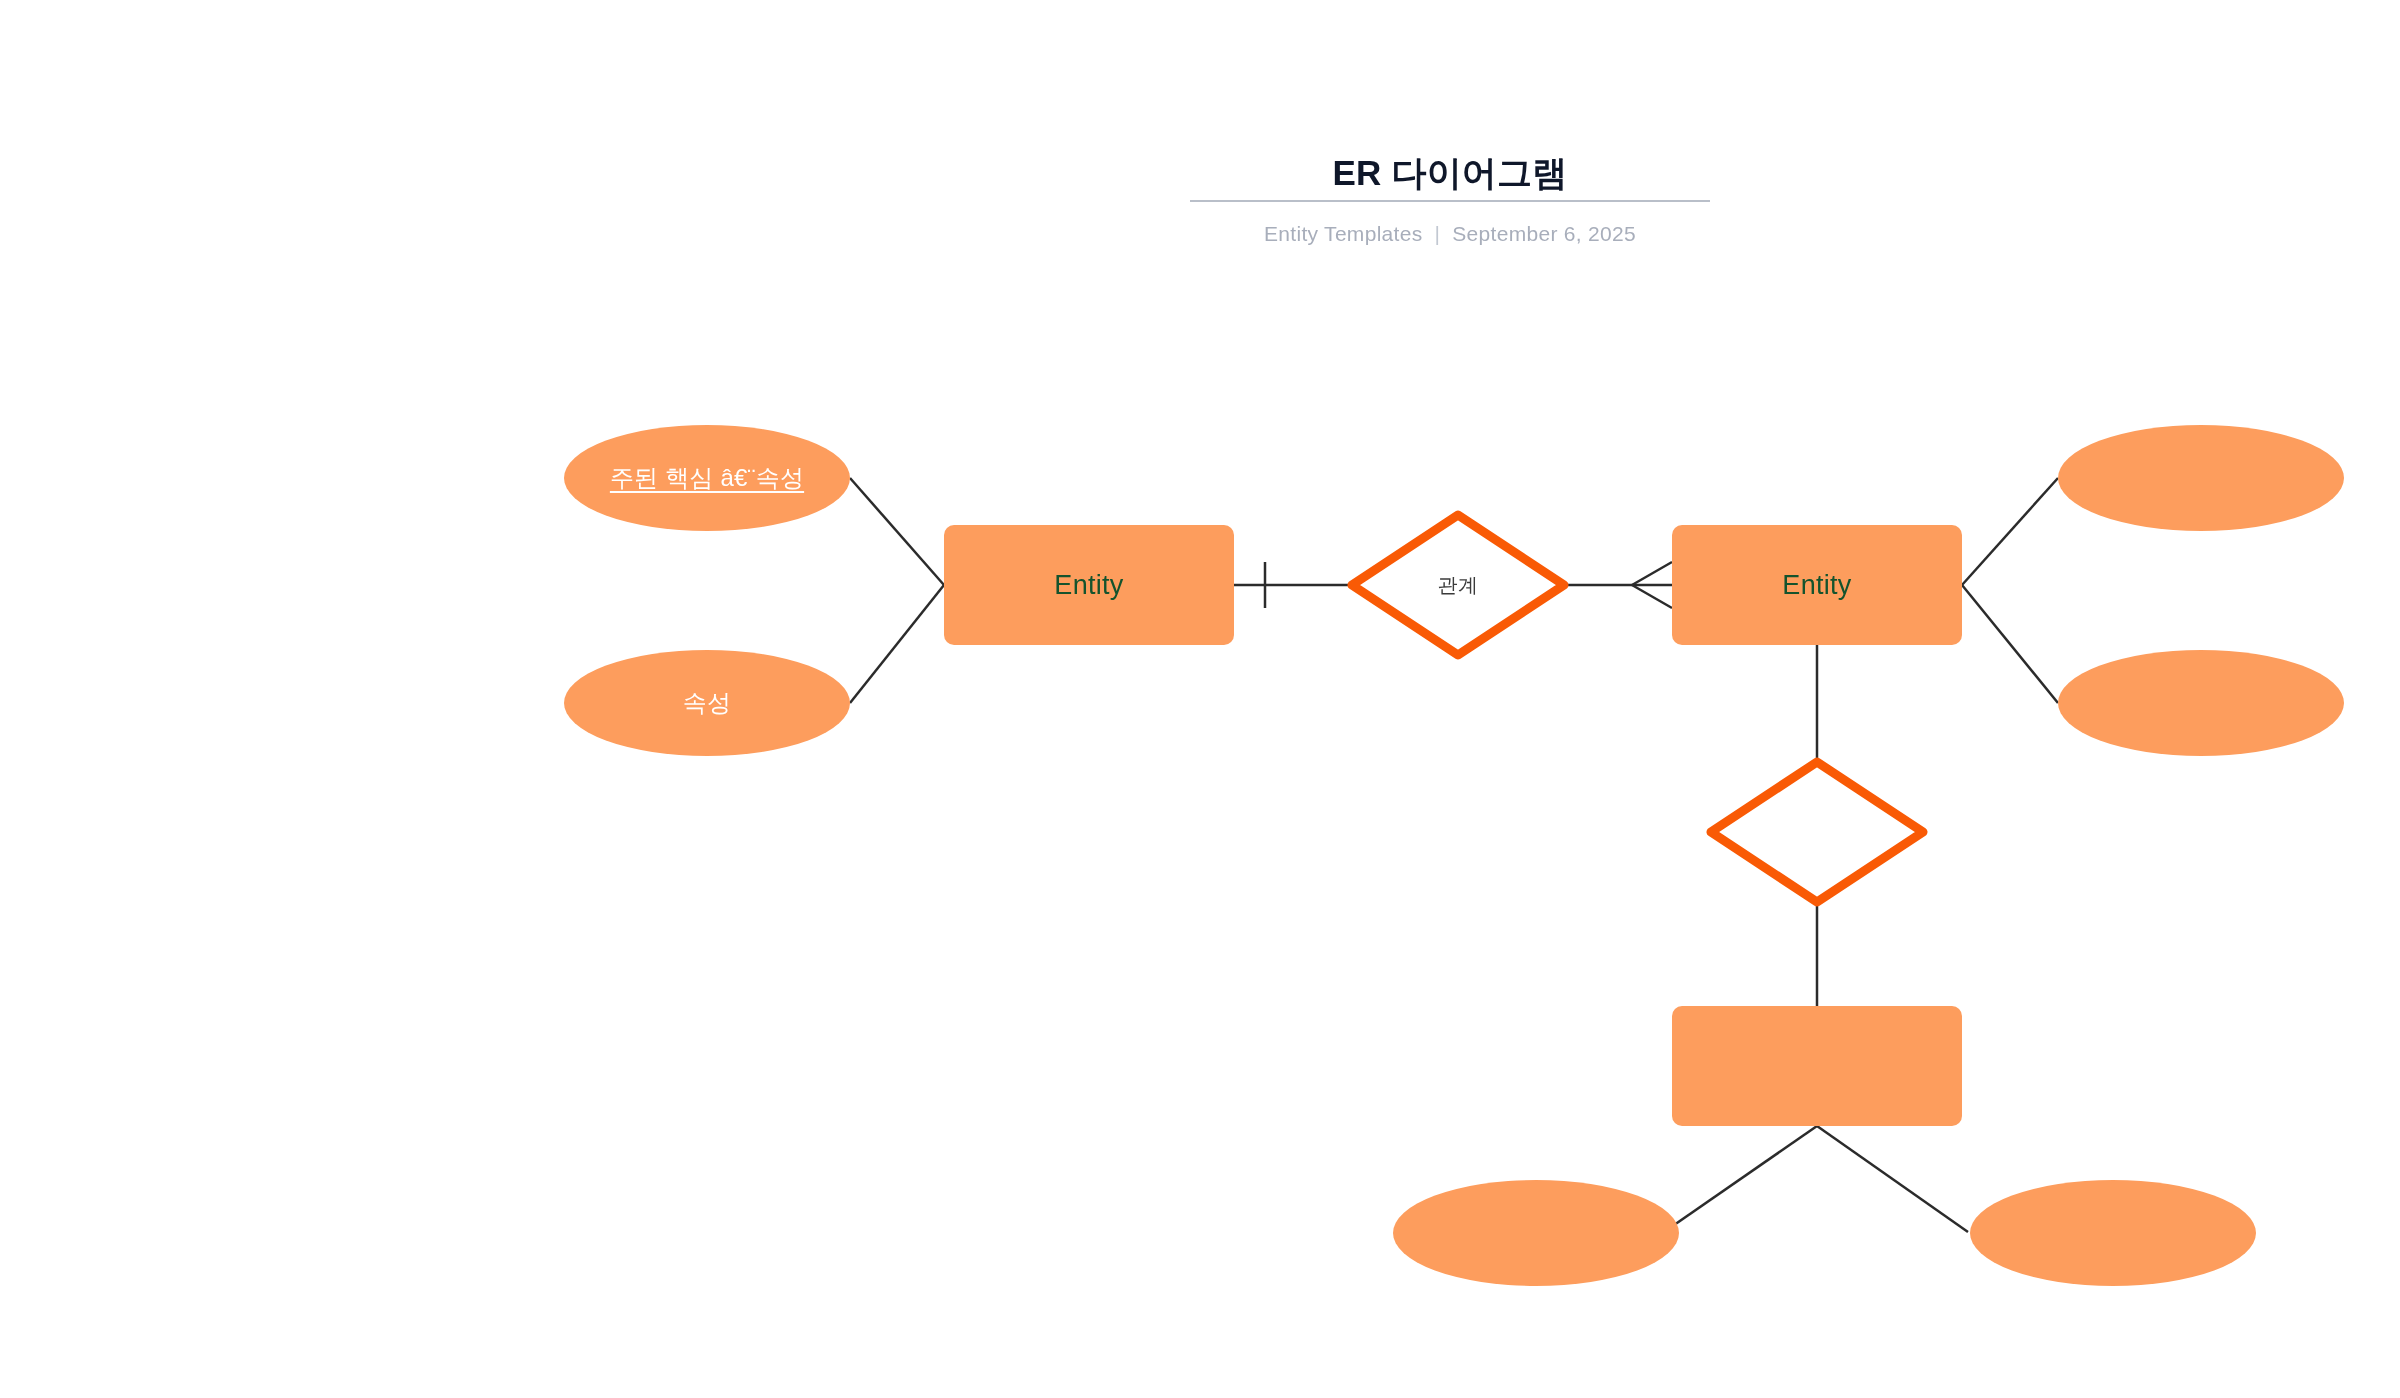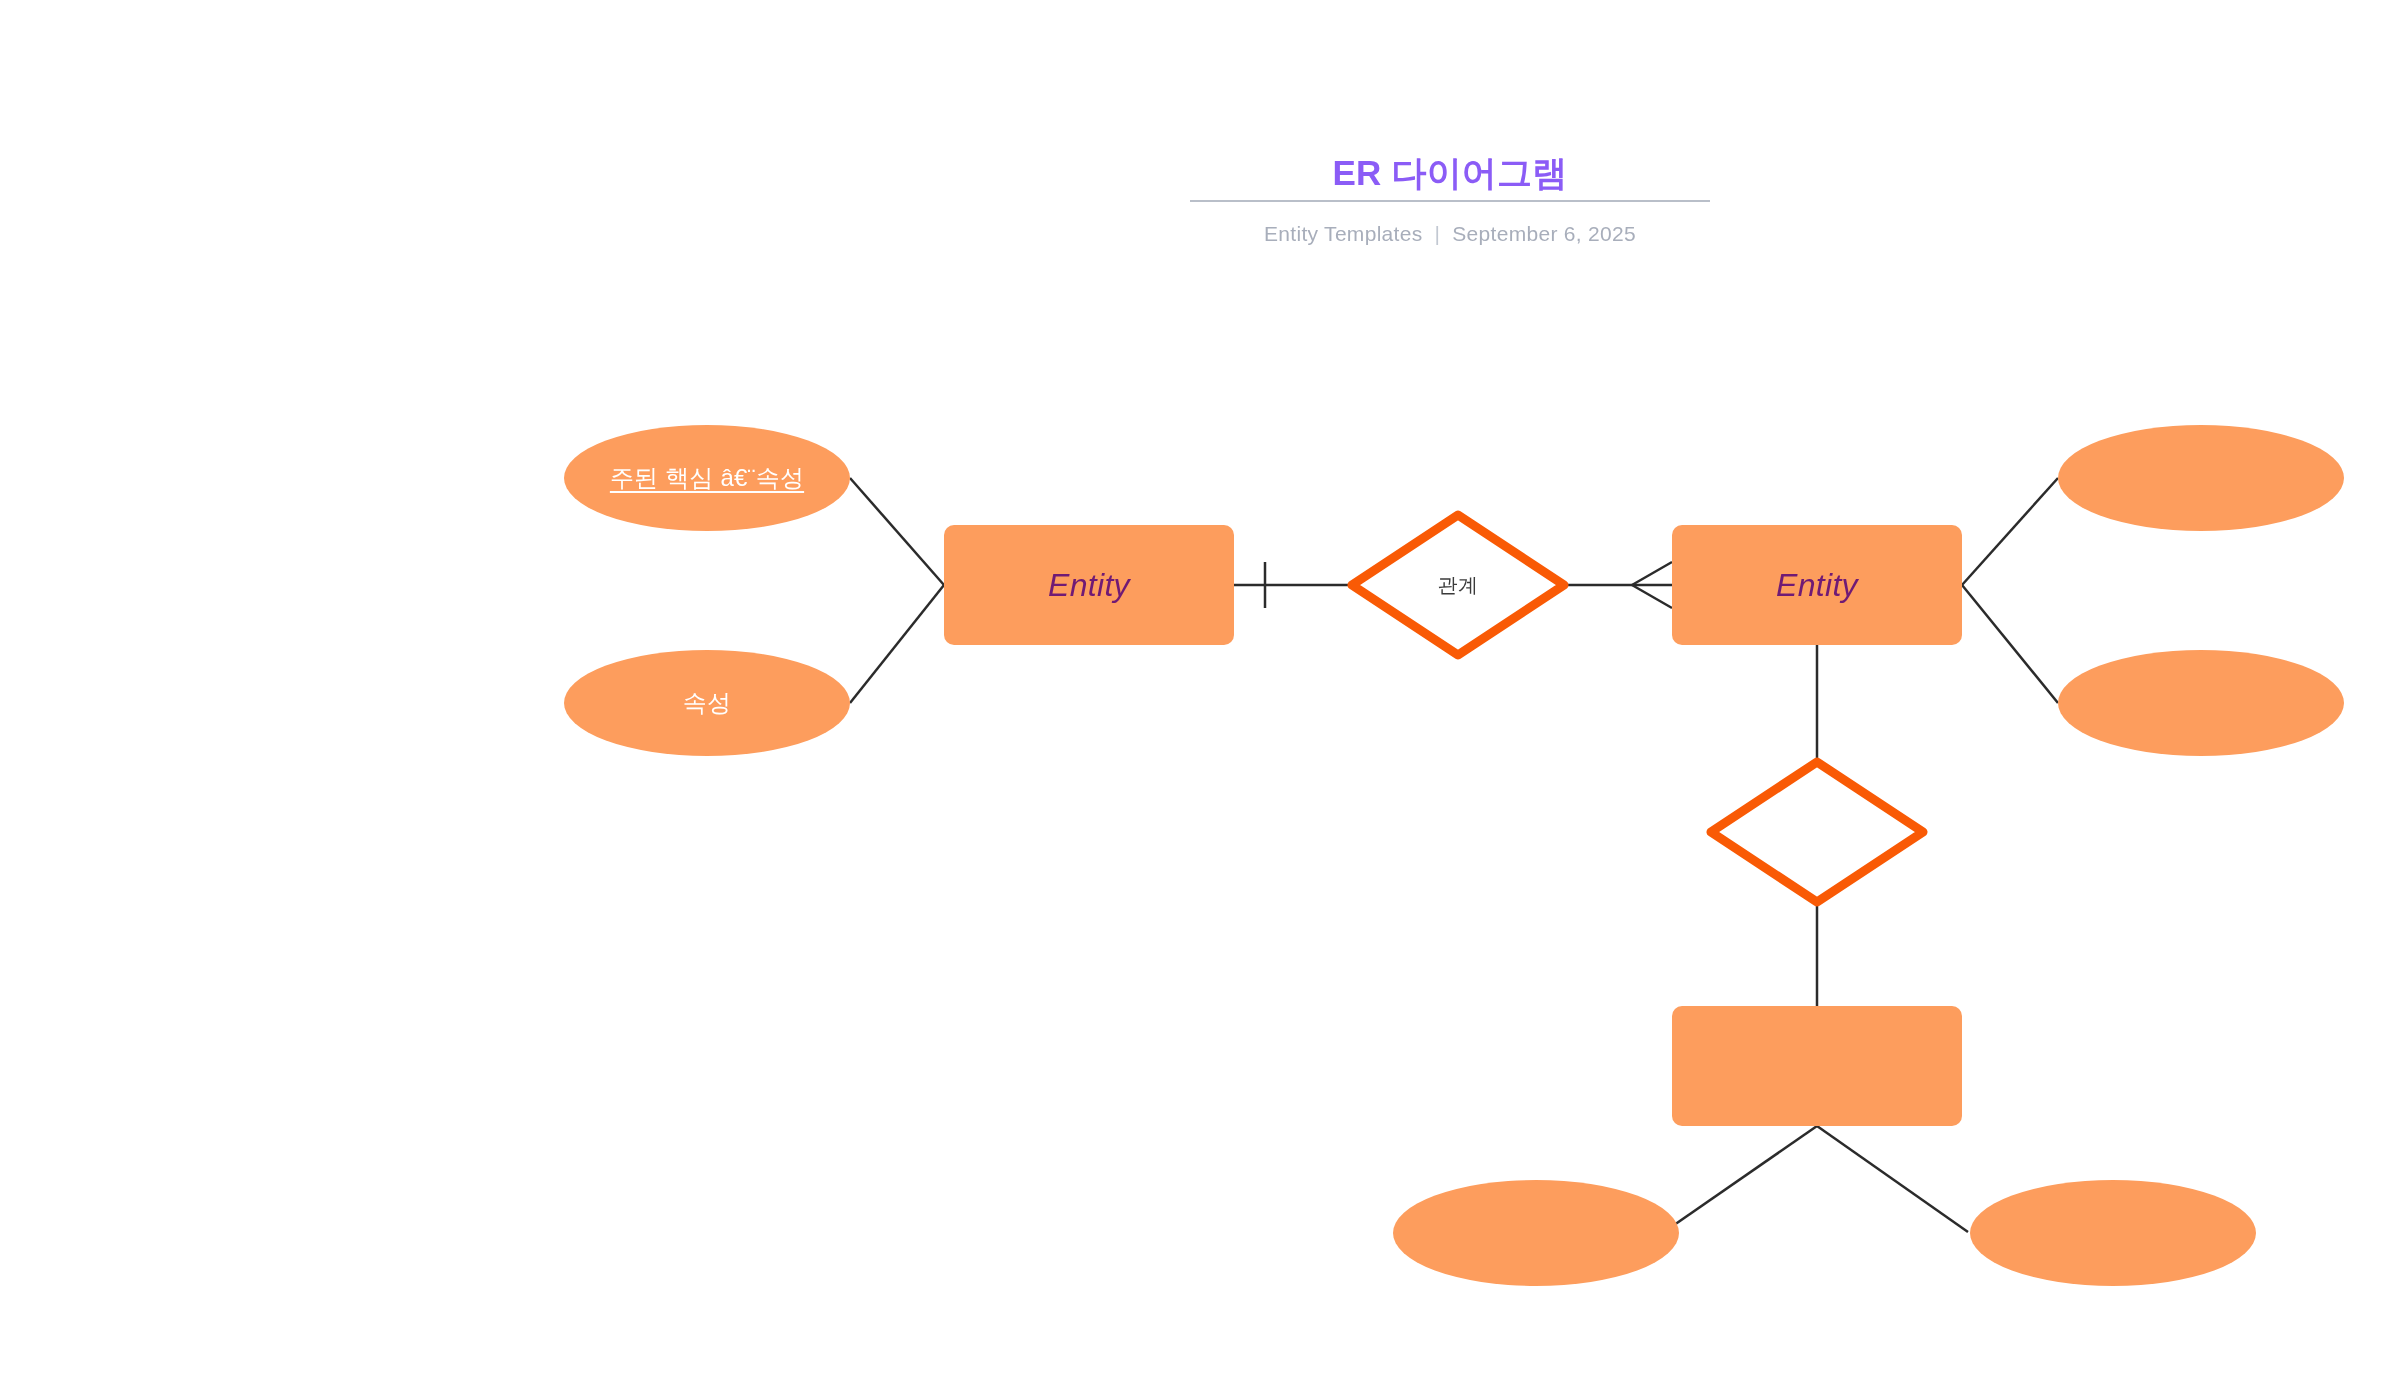--- a/index.html
+++ b/index.html
@@ -27,21 +27,21 @@
   #title-block {
     position: absolute;
     left: 1190px;
     top: 155px;
     width: 520px;
     text-align: center;
   }
   #doc-title {
     font-size: 35px;
     font-weight: bold;
-    color: #8b5cf6;
+    color: #0f172a;
     letter-spacing: 0.2px;
     line-height: 1;
     white-space: nowrap;
   }
   #title-rule {
     position: absolute;
     left: 1190px;
     top: 200px;
     width: 520px;
     height: 2px;
@@ -89,23 +89,22 @@
     align-items: center;
     justify-content: center;
     text-align: center;
   }
 
   .entity-box {
     background: #fd9d5d;
     border-radius: 10px;
   }
   .entity-label {
-    color: #701a75;
-    font-size: 32px;
-    font-style: italic;
+    color: #14532d;
+    font-size: 27px;
     letter-spacing: 0.3px;
   }
 
   .attr-ellipse {
     background: #fd9d5d;
     border-radius: 50%;
   }
   .attr-label {
     color: #ffffff;
     font-size: 24px;

